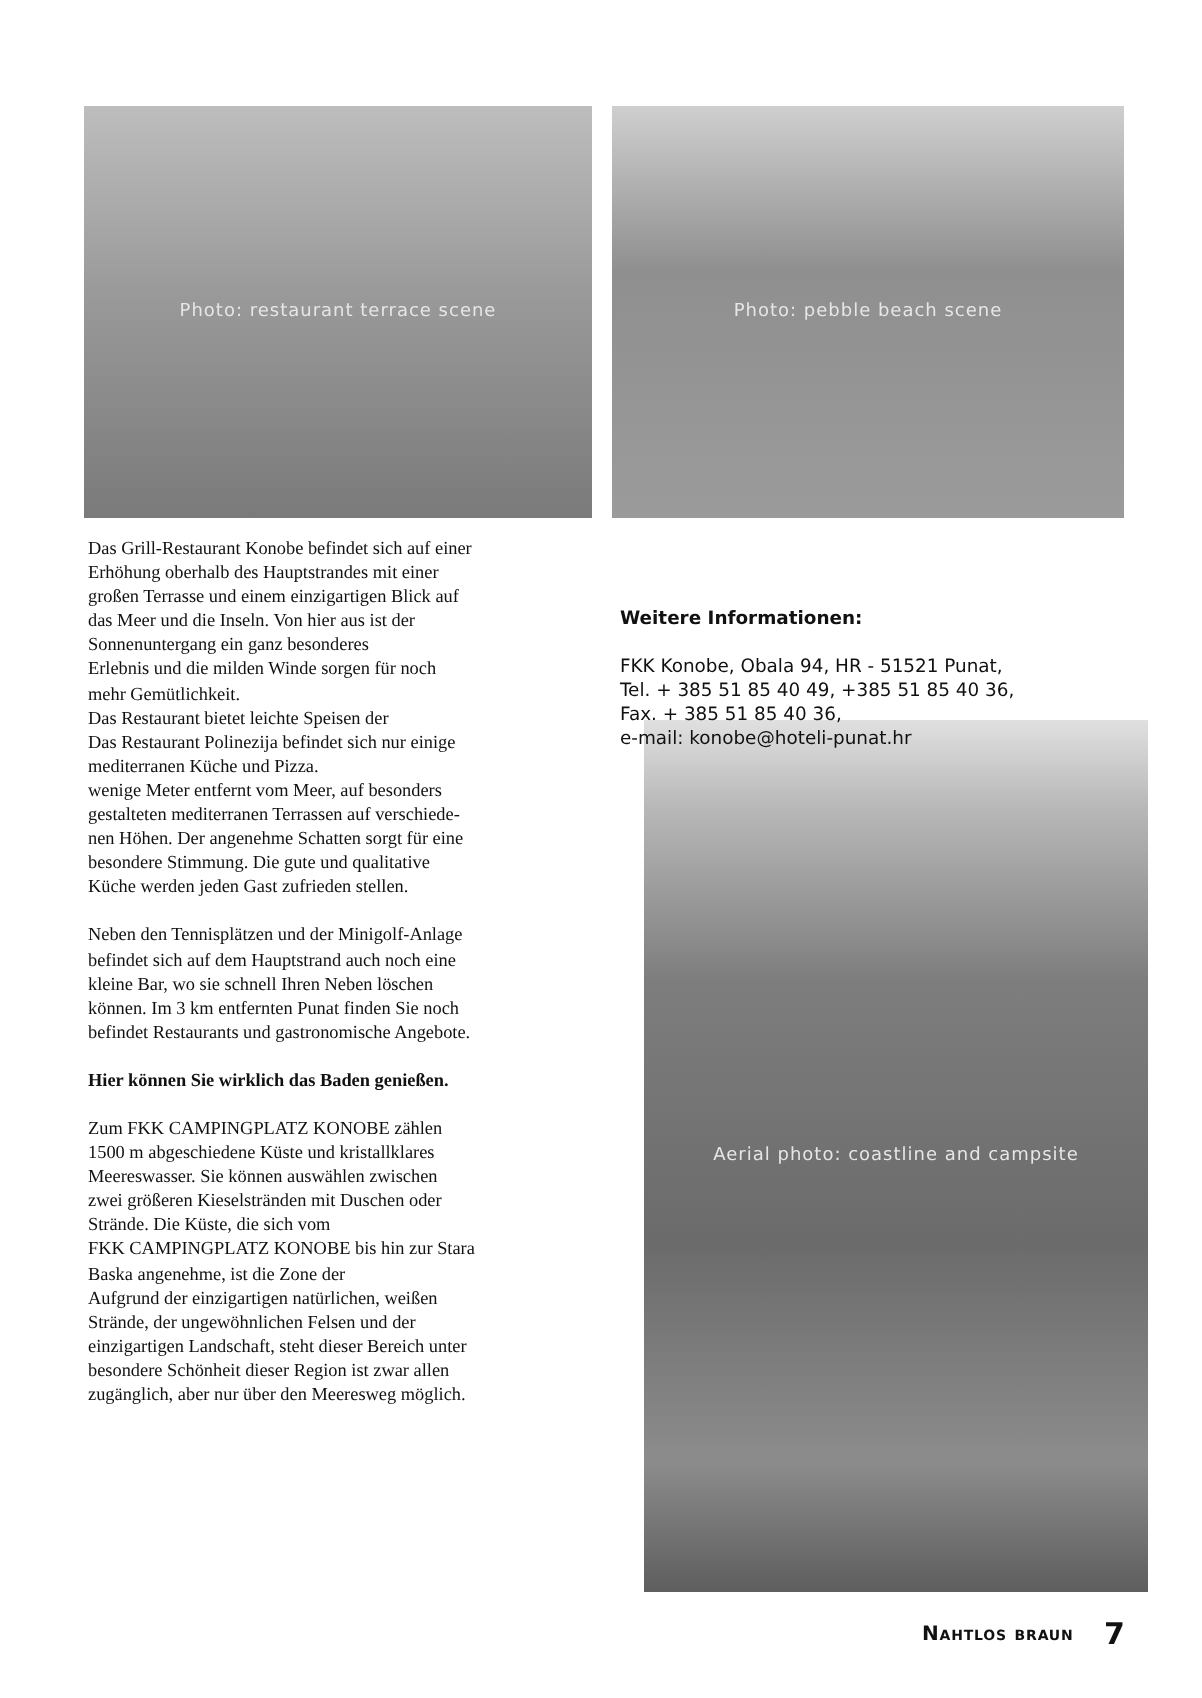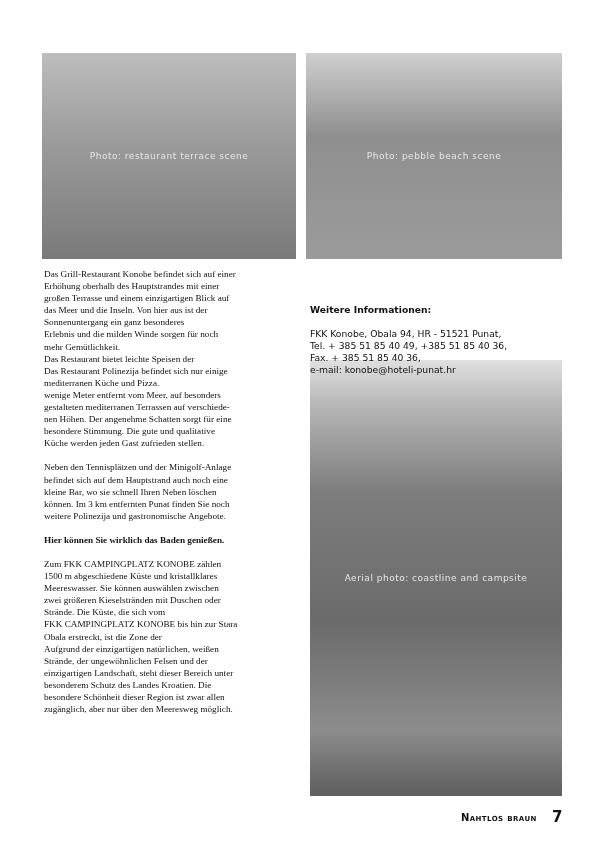--- a/index.html
+++ b/index.html
@@ -1,21 +1,21 @@
 <!DOCTYPE html>
 <html><head>
 <meta charset="utf-8">
 <style>
   html,body{margin:0;padding:0;background:#fff;}
   body{width:601px;height:849px;position:relative;overflow:hidden;font-family:"DejaVu Sans",sans-serif;color:#111;}
   .photo{position:absolute;background:#8a8a8a;display:flex;align-items:center;justify-content:center;}
   .photo span{font-size:9px;color:#e6e6e6;letter-spacing:.5px;text-align:center;padding:4px;}
   #p1{left:42px;top:53px;width:254px;height:206px;background:linear-gradient(#bdbdbd 0%,#9a9a9a 45%,#7a7a7a 100%);}
   #p2{left:306px;top:53px;width:256px;height:206px;background:linear-gradient(#cfcfcf 0%,#8f8f8f 40%,#9b9b9b 100%);}
-  #p3{left:310px;top:360px;width:252px;height:436px;background:linear-gradient(#e0e0e0 0%,#b8b8b8 10%,#7d7d7d 30%,#6b6b6b 60%,#8c8c8c 85%,#5e5e5e 100%);}
+  #p3{left:322px;top:360px;width:252px;height:436px;background:linear-gradient(#e0e0e0 0%,#b8b8b8 10%,#7d7d7d 30%,#6b6b6b 60%,#8c8c8c 85%,#5e5e5e 100%);}
   .col{position:absolute;font-size:9.2px;line-height:12.1px;}
   #left{left:44px;top:268px;width:254px;font-family:Liberation Serif, serif;}
   #right{left:310px;top:268px;width:254px;margin-top:36px;}
   .col p{margin:0;}
   .gap{height:12px;}
   .bold{font-weight:bold;}
   #footer{position:absolute;left:461px;top:812px;font-size:10px;font-weight:bold;letter-spacing:.4px;font-variant:small-caps;}
   #pagenum{position:absolute;left:552px;top:808px;font-size:15px;font-weight:bold;}
 </style>
 </head>
@@ -48,37 +48,36 @@
     <p>nen Höhen. Der angenehme Schatten sorgt für eine</p>
     <p>besondere Stimmung. Die gute und qualitative</p>
     <p>Küche werden jeden Gast zufrieden stellen.</p>
   </div>
   <div class="gap"></div>
   <div>
     <p>Neben den Tennisplätzen und der Minigolf-Anlage</p>
     <p>befindet sich auf dem Hauptstrand auch noch eine</p>
     <p>kleine Bar, wo sie schnell Ihren Neben löschen</p>
     <p>können. Im 3 km entfernten Punat finden Sie noch</p>
-    <p>weitere Polinezija und gastronomische Angebote.</p>
+    <p>befindet Restaurants und gastronomische Angebote.</p>
   </div>
   <div class="gap"></div>
   <p class="bold">Hier können Sie wirklich das Baden genießen.</p>
   <div class="gap"></div>
   <div>
     <p>Zum FKK CAMPINGPLATZ KONOBE zählen</p>
     <p>1500 m abgeschiedene Küste und kristallklares</p>
     <p>Meereswasser. Sie können auswählen zwischen</p>
     <p>zwei größeren Kieselstränden mit Duschen oder</p>
     <p>Strände. Die Küste, die sich vom</p>
     <p>FKK CAMPINGPLATZ KONOBE bis hin zur Stara</p>
-    <p>Obala erstreckt, ist die Zone der</p>
+    <p>Baska angenehme, ist die Zone der</p>
     <p>Aufgrund der einzigartigen natürlichen, weißen</p>
     <p>Strände, der ungewöhnlichen Felsen und der</p>
     <p>einzigartigen Landschaft, steht dieser Bereich unter</p>
-    <p>besonderem Schutz des Landes Kroatien. Die</p>
     <p>besondere Schönheit dieser Region ist zwar allen</p>
     <p>zugänglich, aber nur über den Meeresweg möglich.</p>
   </div>
 </div>
 
 <div id="right" class="col">
   <p class="bold">Weitere Informationen:</p>
   <div class="gap"></div>
   <p>FKK Konobe, Obala 94, HR - 51521 Punat,</p>
   <p>Tel. + 385 51 85 40 49, +385 51 85 40 36,</p>

